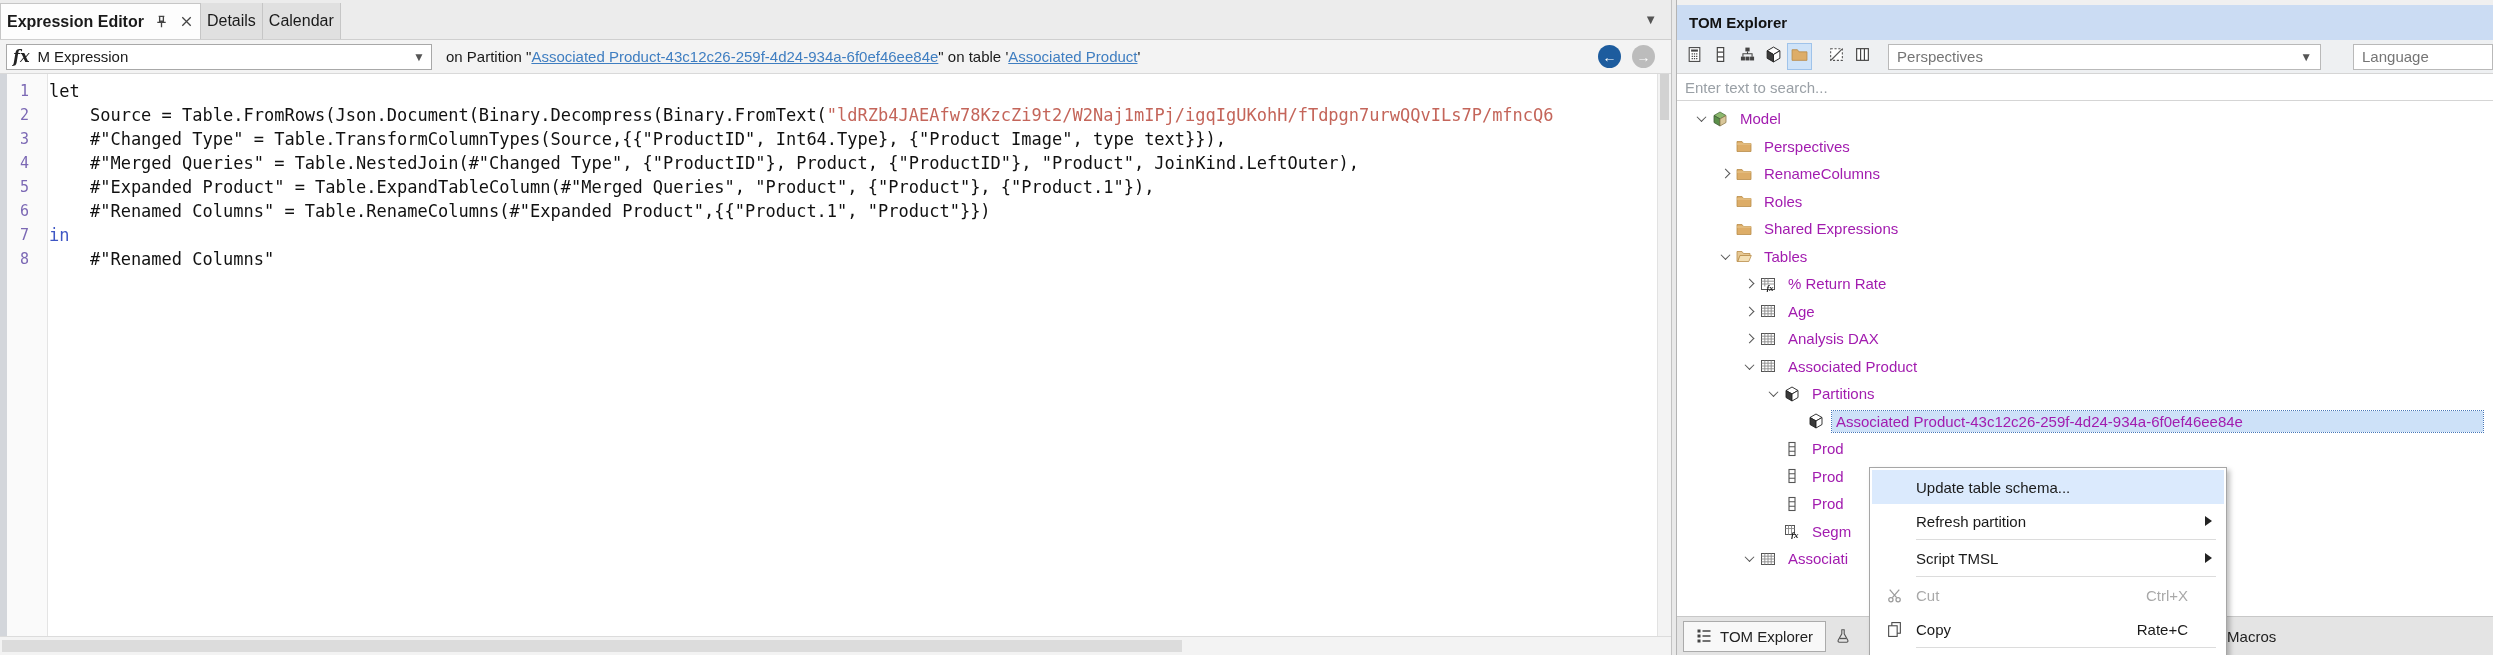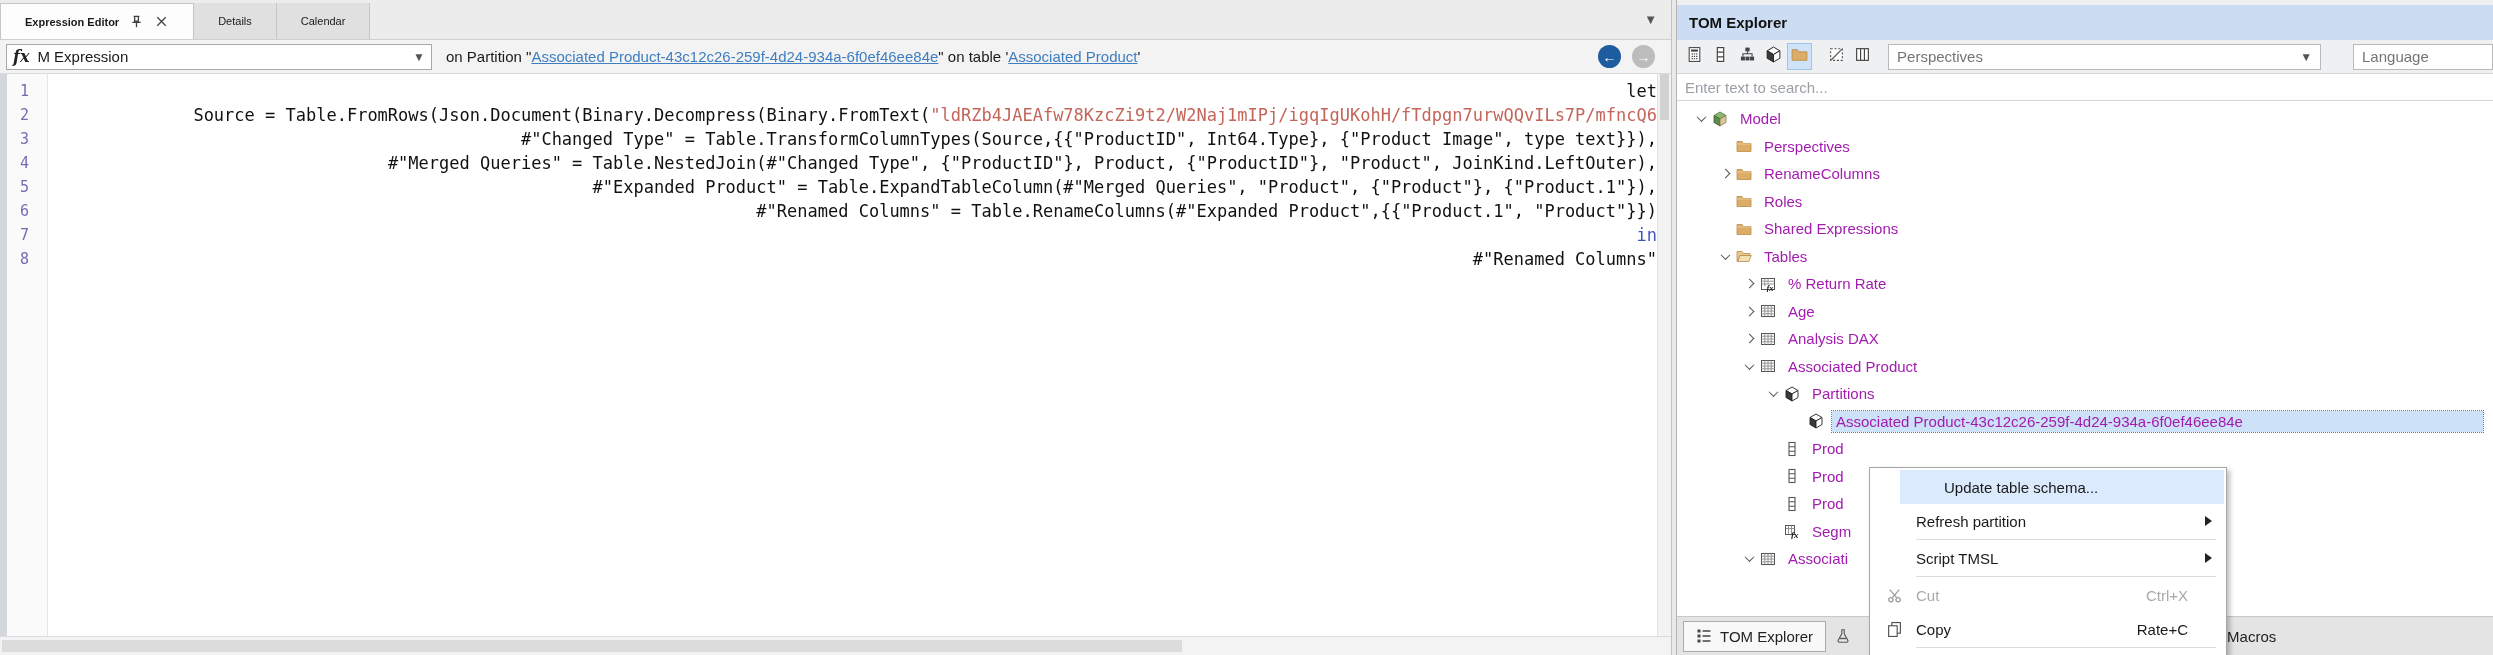--- a/index.html
+++ b/index.html
@@ -5,21 +5,21 @@
   * { margin:0; padding:0; box-sizing:border-box; }
   html,body { width:2493px; height:655px; overflow:hidden; background:#f0f0f0;
               font-family:"Liberation Sans", sans-serif; }
   .app { position:relative; width:2493px; height:655px; overflow:hidden; background:#f0f0f0; }
 
   
   .left-panel { position:absolute; left:0; top:0; width:1671px; height:655px; background:#fff; }
 
   .doc-tabs { position:relative; height:40px; background:#ececec; display:flex; align-items:flex-end;
               padding-top:4px; border-bottom:1px solid #cfcfcf; }
-  .doc-tab { height:36px; display:flex; align-items:center; padding:0 24px; font-size:11px;
+  .doc-tab { height:36px; display:flex; align-items:center; padding:0 6px; font-size:16px;
              color:#1a1a1a; background:#e0e0e0; border-right:1px solid #c6c6c6; cursor:default; }
   .doc-tab.active { background:#fdfdfd; font-weight:bold; border-top:1px solid #c6c6c6; border-left:1px solid #c6c6c6; }
   .doc-tab .tabicon { margin-left:10px; color:#444; display:inline-flex; align-items:center; }
   .doc-tab .tabicon svg { width:15px; height:15px; }
   .tab-overflow { position:absolute; right:14px; top:12px; color:#555; font-size:13px; }
 
   .editor-toolbar { height:34px; background:#f3f3f3; border-bottom:1px solid #d9d9d9;
                     display:flex; align-items:center; }
   .fx-combo { margin-left:6px; width:426px; height:26px; background:#fff; border:1px solid #a8a8a8;
               display:flex; align-items:center; padding:0 6px; }
@@ -34,21 +34,21 @@
                 justify-content:center; color:#fff; font-size:14px; font-weight:bold; }
   .nav-back { background:#1d5c9e; }
   .nav-fwd  { background:#bcbcbc; }
 
   .code-wrap { position:absolute; left:0; top:74px; width:1671px; height:562px; background:#fff; overflow:hidden; }
   .left-strip { position:absolute; left:0; top:0; bottom:0; width:7px; background:#d3d6db; }
   .gutter { position:absolute; left:7px; top:0; bottom:0; width:41px; background:#fafafa;
             border-right:1px solid #e4e4e4; padding-top:5px; }
   .gutter .ln { height:24px; line-height:24px; padding-left:13px; font-family:"DejaVu Sans Mono", monospace;
                 font-size:15px; color:#7b68b4; }
-  .code-lines { position:absolute; left:49px; top:0; right:14px; bottom:0; padding-top:5px; overflow:hidden;text-align:right; }
+  .code-lines { position:absolute; left:49px; top:0; right:14px; bottom:0; padding-top:5px; overflow:hidden; }
   .code-line { height:24px; line-height:24px; font-family:"DejaVu Sans Mono", monospace; font-size:17px;
                color:#111; white-space:pre; }
   .tok-string { color:#c4655a; }
   .tok-keyword { color:#3e56c4; }
   .v-scroll { position:absolute; right:0; top:0; bottom:0; width:14px; background:#f3f3f3; border-left:1px solid #e2e2e2; }
   .v-thumb { position:absolute; top:0; left:2px; width:9px; height:46px; background:#d2d2d2; }
   .h-scroll { position:absolute; left:0; top:636px; width:1671px; height:19px; background:#f3f3f3; border-top:1px solid #dcdcdc; }
   .h-thumb { position:absolute; left:2px; top:3px; width:1180px; height:12px; background:#dcdcdc; }
 
   
@@ -96,21 +96,21 @@
   .btab svg { width:16px; height:16px; margin-right:8px; }
   .btab.iconify { padding:0 9px; }
   .btab.iconify svg { margin-right:0; }
   .btab-spacer { width:355px; }
 
   
   .context-menu { position:absolute; left:1869px; top:467px; width:358px; background:#fff;
                   border:1px solid #a6a6a6; box-shadow:3px 3px 5px rgba(0,0,0,.25); padding:2px;
                   z-index:50; }
   .menu-item { height:34px; display:flex; align-items:center; font-size:15px; color:#1a1a1a; }
-  .menu-item.hover { background:#dbeafd;margin-left:28px; }
+  .menu-item.hover { background:#dbeafd; }
   .menu-item.disabled { color:#a9a9a9; }
   .menu-icon { width:44px; flex:none; display:flex; align-items:center; justify-content:center; }
   .menu-icon svg { width:17px; height:17px; }
   .menu-label { flex:1; }
   .menu-shortcut { margin-right:36px; }
   .menu-item.disabled .menu-shortcut { color:#a9a9a9; }
   .menu-arrow { position:absolute; right:12px; width:0; height:0; border-left:7px solid #222;
                 border-top:5px solid transparent; border-bottom:5px solid transparent; }
   .menu-item { position:relative; }
   .menu-sep { height:1px; background:#dcdcdc; margin:1px 8px 1px 44px; }

